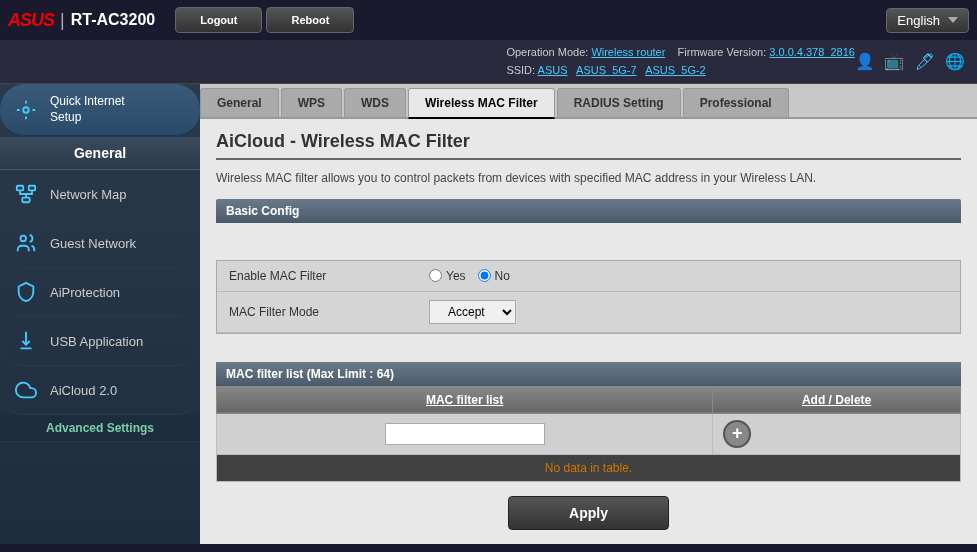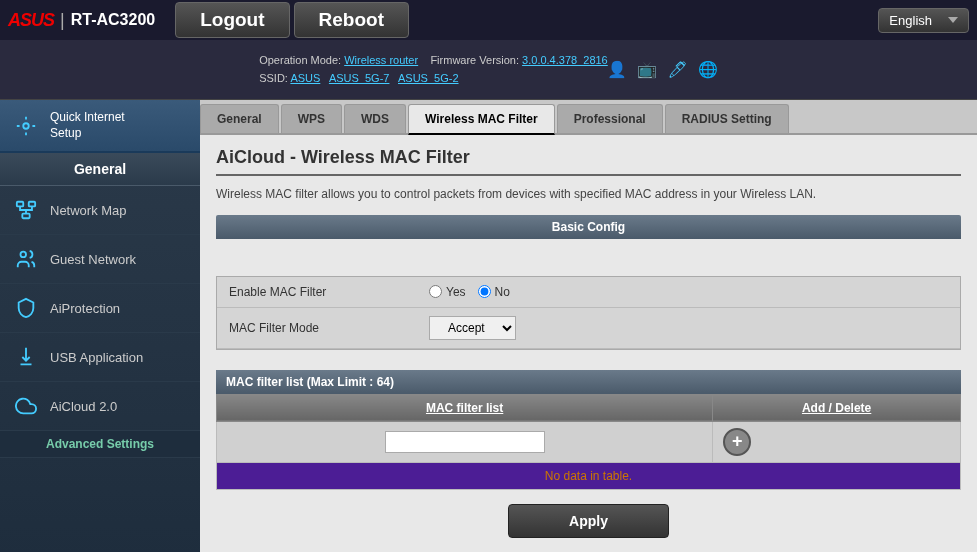--- a/index.html
+++ b/index.html
@@ -4,73 +4,73 @@
   <style>
     * { margin: 0; padding: 0; box-sizing: border-box; }
     body { width: 977px; height: 552px; font-family: Arial, sans-serif; font-size: 12px; background: #1a1a2e; overflow: hidden; }
 
     
     .header { display: flex; align-items: center; background: #1a1a2e; height: 40px; padding: 0 8px; gap: 8px; }
     .logo { display: flex; align-items: center; gap: 6px; }
     .asus-logo { color: #e00; font-size: 18px; font-weight: 900; font-style: italic; letter-spacing: -1px; }
     .model-name { color: white; font-size: 16px; font-weight: bold; }
     .header-buttons { display: flex; gap: 4px; margin-left: 12px; }
-    .header-btn { background: linear-gradient(180deg, #555 0%, #333 100%); color: white; border: 1px solid #666; padding: 6px 24px; border-radius: 4px; cursor: pointer; font-size: 19px; font-weight: bold; }
-    .lang-selector { margin-left: auto; display: flex; align-items: center; background: linear-gradient(180deg, #555 0%, #333 100%); border: 1px solid #666; border-radius: 4px; padding: 4px 10px; color: white; font-size: 13px; gap: 16px; cursor: pointer; }
+    .header-btn { background: linear-gradient(180deg, #555 0%, #333 100%); color: white; border: 1px solid #666; padding: 6px 24px; border-radius: 4px; cursor: pointer; font-size: 11px; font-weight: bold; }
+    .lang-selector { margin-left: auto; display: flex; align-items: center; background: linear-gradient(180deg, #555 0%, #333 100%); border: 1px solid #666; border-radius: 4px; padding: 4px 10px; color: white; font-size: 13px; gap: 8px; cursor: pointer; }
     .lang-arrow { border-left: 5px solid transparent; border-right: 5px solid transparent; border-top: 6px solid #aaa; }
 
     
-    .status-bar { background: #2a2a3e; padding: 12px 12px; display: flex; justify-content: center; align-items: center; border-bottom: 1px solid #444; }
+    .status-bar { background: #2a2a3e; padding: 4px 12px; display: flex; justify-content: flex-end; align-items: center; border-bottom: 1px solid #444; }
     .status-left { color: #ccc; font-size: 11px; line-height: 1.6; }
     .status-left a { color: #4cf; text-decoration: underline; cursor: pointer; }
     .status-icons { display: flex; gap: 10px; align-items: center; }
     .status-icon { color: #4cf; font-size: 16px; cursor: pointer; }
 
     
     .main-layout { display: flex; height: calc(552px - 40px - 52px); }
 
     
     .sidebar { width: 200px; background: linear-gradient(180deg, #2b3a4a 0%, #1e2d3d 100%); flex-shrink: 0; overflow-y: auto; }
     .sidebar-header { background: linear-gradient(180deg, #3a4a5a 0%, #2a3a4a 100%); color: #fff; text-align: center; padding: 8px 4px; font-size: 14px; font-weight: bold; border-bottom: 1px solid #4a5a6a; }
-    .sidebar-item { display: flex; align-items: center; gap: 10px; padding: 10px 12px; color: #ccc; cursor: pointer; border-bottom: 1px solid #2a3a4a; font-size: 13px; }
+    .sidebar-item { display: flex; align-items: center; gap: 10px; padding: 10px 12px; color: #ccc; cursor: pointer; border-bottom: 1px solid #2a3a4a; font-size: 13px; border-radius: 25px; }
     .sidebar-item.active { background: linear-gradient(180deg, #5ab0e0 0%, #2a80b0 100%); color: white; }
     .sidebar-item-icon { width: 28px; height: 28px; display: flex; align-items: center; justify-content: center; flex-shrink: 0; }
     .sidebar-section { background: #1e2d3d; color: #7ca; font-size: 12px; font-weight: bold; padding: 6px 12px; border-bottom: 1px solid #2a3a4a; text-align: center; }
 
     
     .content { flex: 1; background: #e8e8e8; overflow-y: auto; }
     .tabs { display: flex; background: #c8c8c8; border-bottom: 2px solid #999; padding-top: 4px; }
     .tab { padding: 7px 16px; background: #aaa; color: #333; cursor: pointer; border: 1px solid #999; border-bottom: none; margin-right: 2px; font-size: 12px; font-weight: bold; border-radius: 3px 3px 0 0; }
     .tab.active { background: #e8e8e8; color: #000; border-bottom: 2px solid #000000; margin-bottom: -2px; }
 
     .content-area { padding: 12px 16px; }
     .page-title { font-size: 18px; font-weight: bold; color: #333; margin-bottom: 10px; border-bottom: 2px solid #666; padding-bottom: 6px; }
     .description { font-size: 12px; color: #444; margin-bottom: 12px; line-height: 1.4; }
 
-    .section-header { background: linear-gradient(180deg, #6a7a8a 0%, #4a5a6a 100%); color: white; font-weight: bold; padding: 5px 10px; font-size: 12px; border-radius: 2px 2px 0 0; text-align: center; }
+    .section-header { background: linear-gradient(180deg, #6a7a8a 0%, #4a5a6a 100%); color: white; font-weight: bold; padding: 5px 10px; font-size: 12px; border-radius: 2px 2px 0 0; }
     .section-body { background: #d5d5d5; border: 1px solid #aaa; margin-top: 37px; }
 
     .config-row { display: flex; align-items: center; padding: 8px 12px; border-bottom: 1px solid #bbb; }
     .config-label { width: 200px; color: #333; font-size: 12px; }
     .config-value { display: flex; align-items: center; gap: 12px; }
 
     .radio-option { display: flex; align-items: center; gap: 4px; color: #333; font-size: 12px; }
     input[type="radio"] { cursor: pointer; }
 
     .select-input { background: #f0f0f0; border: 1px solid #aaa; padding: 3px 14px; font-size: 12px; cursor: pointer; }
 
-    .filter-list-section { margin-top: 20px; }
+    .filter-list-section { margin-top: 28px; }
     .filter-list-header { background: linear-gradient(180deg, #6a7a8a 0%, #4a5a6a 100%); color: white; font-weight: bold; padding: 5px 10px; font-size: 12px; }
     .filter-table { width: 100%; border-collapse: collapse; background: #d0d0d0; }
     .filter-table th { background: linear-gradient(180deg, #888 0%, #666 100%); color: white; padding: 6px 10px; font-size: 12px; border: 1px solid #888; text-decoration: underline; }
     .filter-table td { padding: 6px 10px; border: 1px solid #bbb; text-align: center; }
     .filter-table .input-cell { text-align: center; }
     .mac-input { border: 1px solid #aaa; padding: 3px 6px; font-size: 12px; width: 160px; background: white; }
     .add-btn { width: 28px; height: 28px; border-radius: 50%; background: #888; color: white; border: 2px solid #555; font-size: 18px; cursor: pointer; display: flex; align-items: center; justify-content: center; font-weight: bold; }
-    .no-data { text-align: center; color: #cc7700; font-size: 12px; padding: 10px; background: #4c1d95; }
+    .no-data { text-align: center; color: #cc7700; font-size: 12px; padding: 10px; background: #404040; }
 
     .apply-section { display: flex; justify-content: center; padding: 14px; }
     .apply-btn { background: linear-gradient(180deg, #555 0%, #333 100%); color: white; border: 1px solid #222; padding: 8px 60px; font-size: 14px; font-weight: bold; border-radius: 4px; cursor: pointer; }
 
     
     .icon-svg { width: 22px; height: 22px; }
   </style>
 </head>
 <body>
 
@@ -185,22 +185,22 @@
 
   </div>
 
   <div class="content">
 
     <div class="tabs">
       <div class="tab">General</div>
       <div class="tab">WPS</div>
       <div class="tab">WDS</div>
       <div class="tab active">Wireless MAC Filter</div>
+      <div class="tab">RADIUS Setting</div>
       <div class="tab">Professional</div>
-      <div class="tab">RADIUS Setting</div>
     </div>
 
     <div class="content-area">
 
       <div class="page-title">AiCloud - Wireless MAC Filter</div>
 
       <p class="description">Wireless MAC filter allows you to control packets from devices with specified MAC address in your Wireless LAN.</p>
 
       <div>
         <div class="section-header">Basic Config</div>

